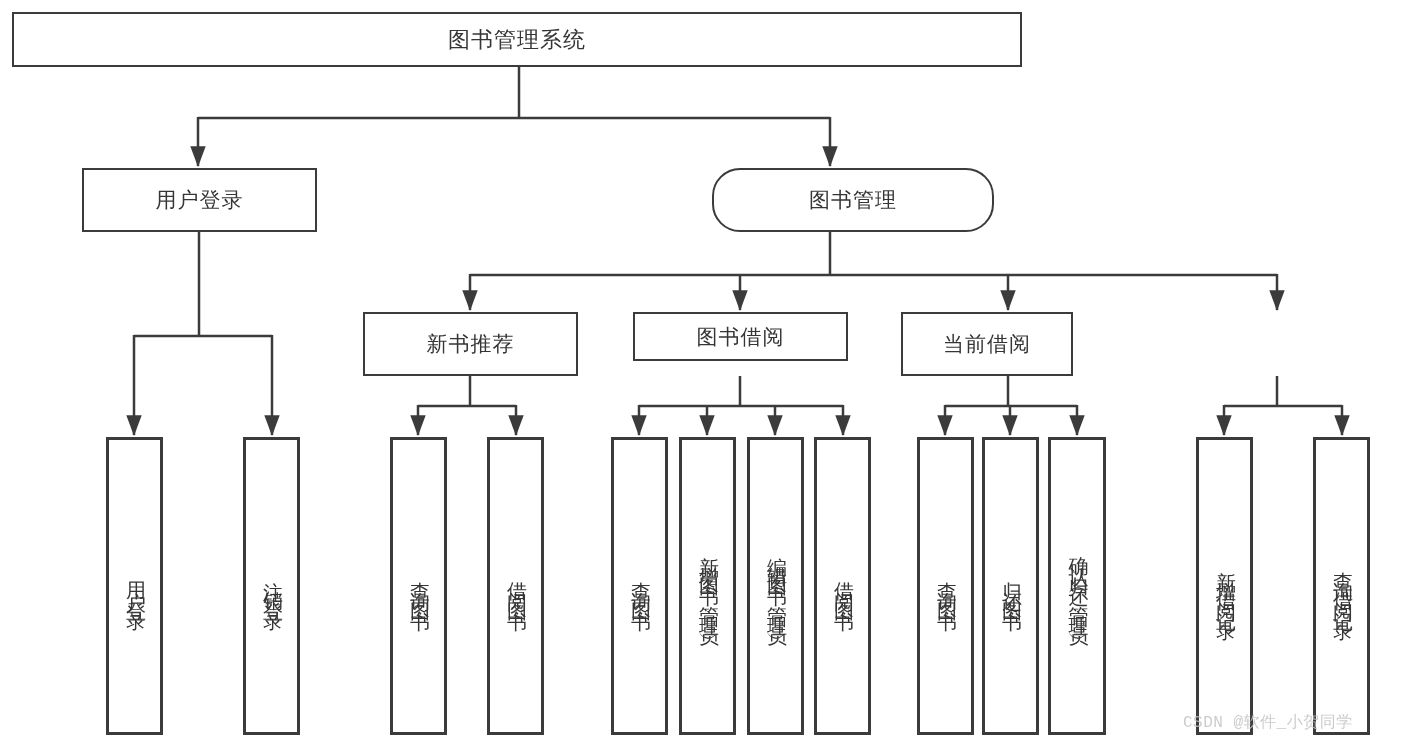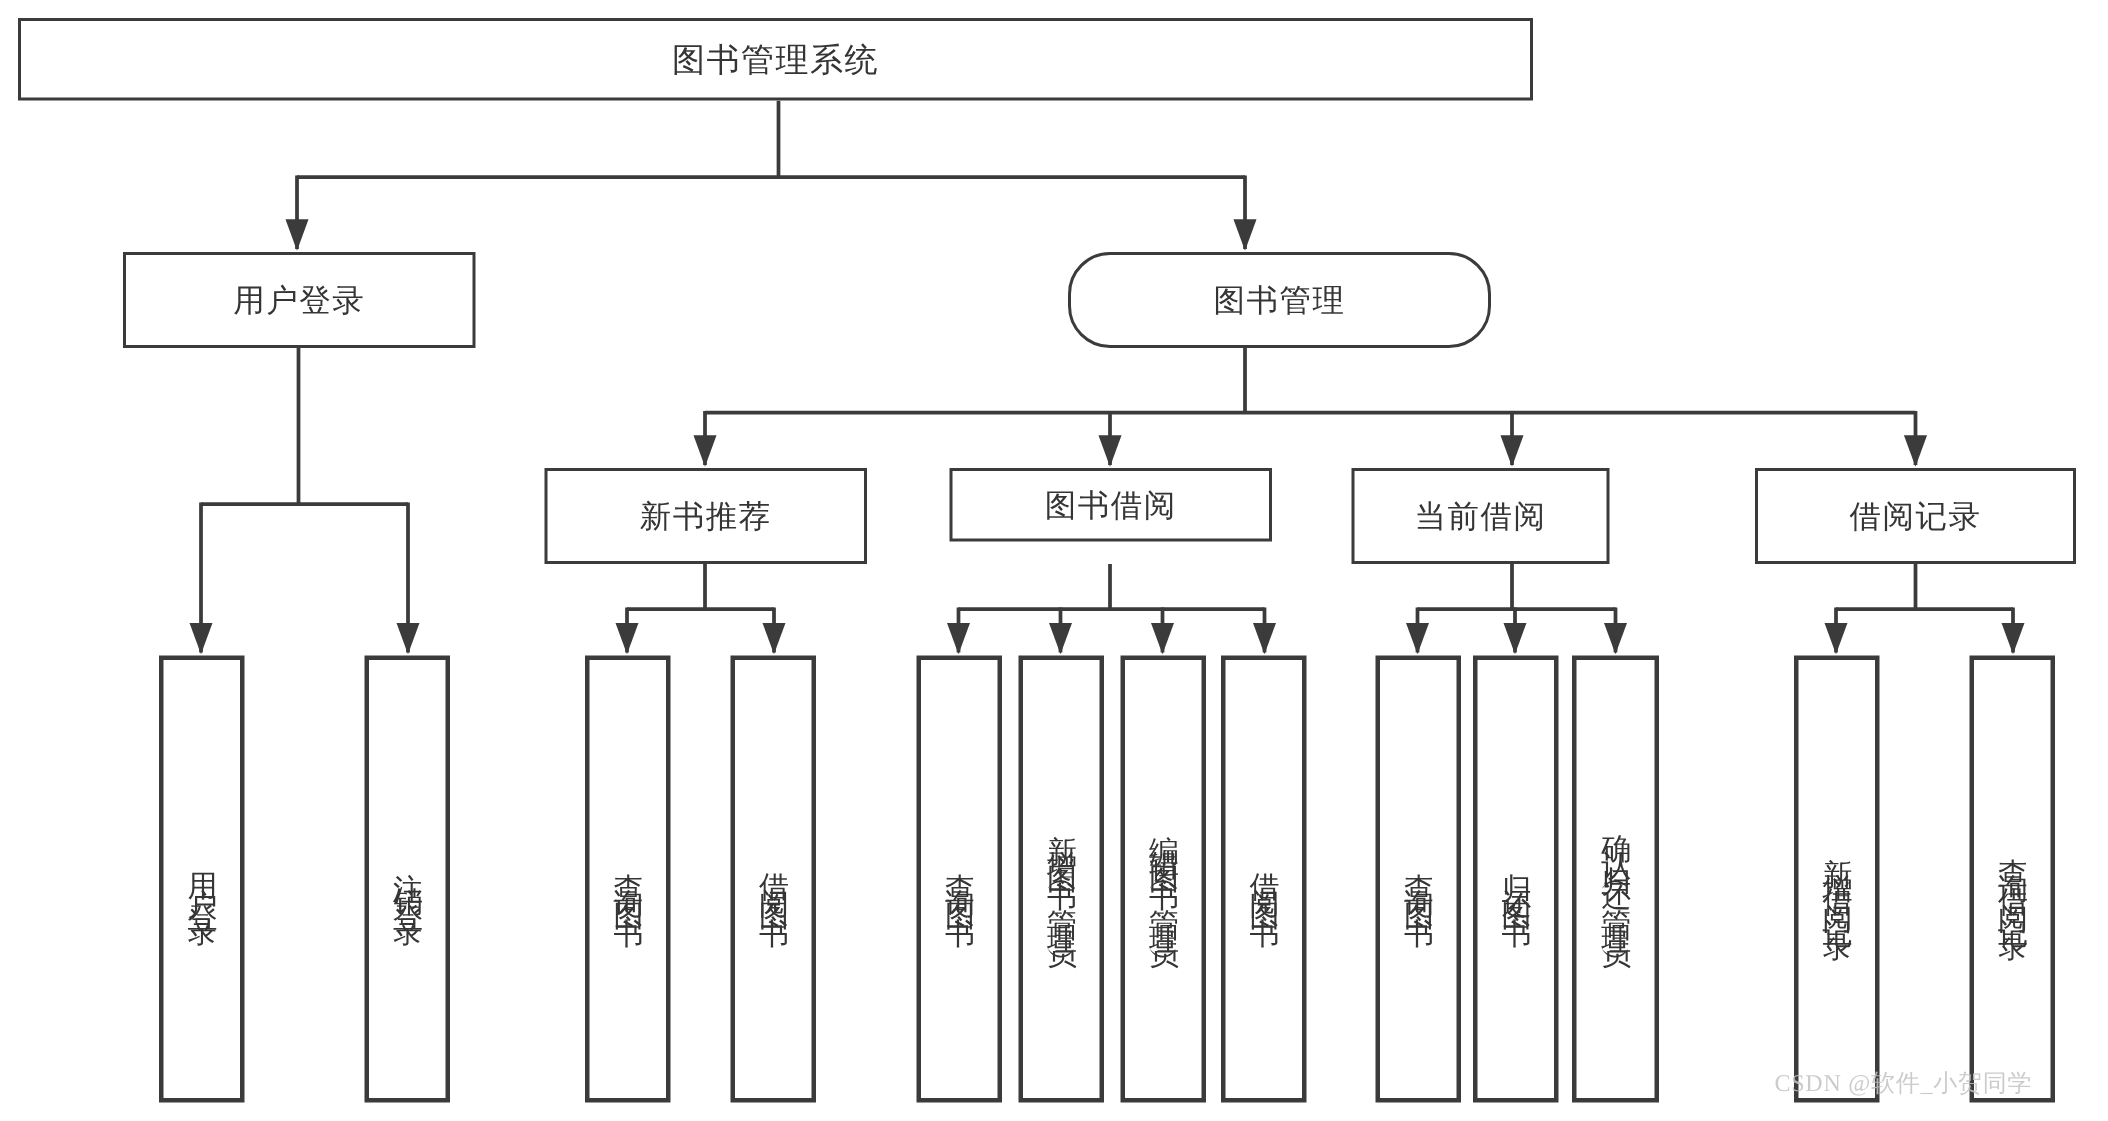--- a/index.html
+++ b/index.html
@@ -6,21 +6,21 @@
     --c-line:#3b3b3b;
     --c-text:#353535;
     --c-background:#ffffff;
     --c-watermark:#c3c3c3;
   }
   html,body{margin:0;padding:0;background:var(--c-background);}
   .canvas{
     position:relative;
     width:1405px;height:747px;
     background:var(--c-background);
-    font-family:Liberation Serif, serif;
+    font-family:Liberation Mono, monospace;
     overflow:hidden;
   }
   .connectors{position:absolute;left:0;top:0;z-index:1;}
   .connectors line{stroke:var(--c-line);stroke-width:2.5;}
   .connectors .arrowhead{fill:var(--c-line);}
   .node{
     position:absolute;
     background:#ffffff;
     border:2.5px solid var(--c-line);
     box-sizing:border-box;
@@ -129,23 +129,20 @@
 
   <div class="node hbox" style="left:363px;top:312px;width:215px;height:64px;">
     <span>新书推荐</span>
   </div>
   <div class="node hbox" style="left:633px;top:312px;width:215px;height:49px;">
     <span>图书借阅</span>
   </div>
   <div class="node hbox" style="left:901px;top:312px;width:172px;height:64px;">
     <span>当前借阅</span>
   </div>
-  <div class="node hbox" style="left:1170px;top:312px;width:214px;height:64px;">
-    <span>借阅记录</span>
-  </div>
 
   <div class="node vbox" style="left:106px;top:437px;width:57px;height:298px;">
     <span>用户登录</span>
   </div>
   <div class="node vbox" style="left:243px;top:437px;width:57px;height:298px;">
     <span>注销登录</span>
   </div>
 
   <div class="node vbox" style="left:390px;top:437px;width:57px;height:298px;">
     <span>查询图书</span>

